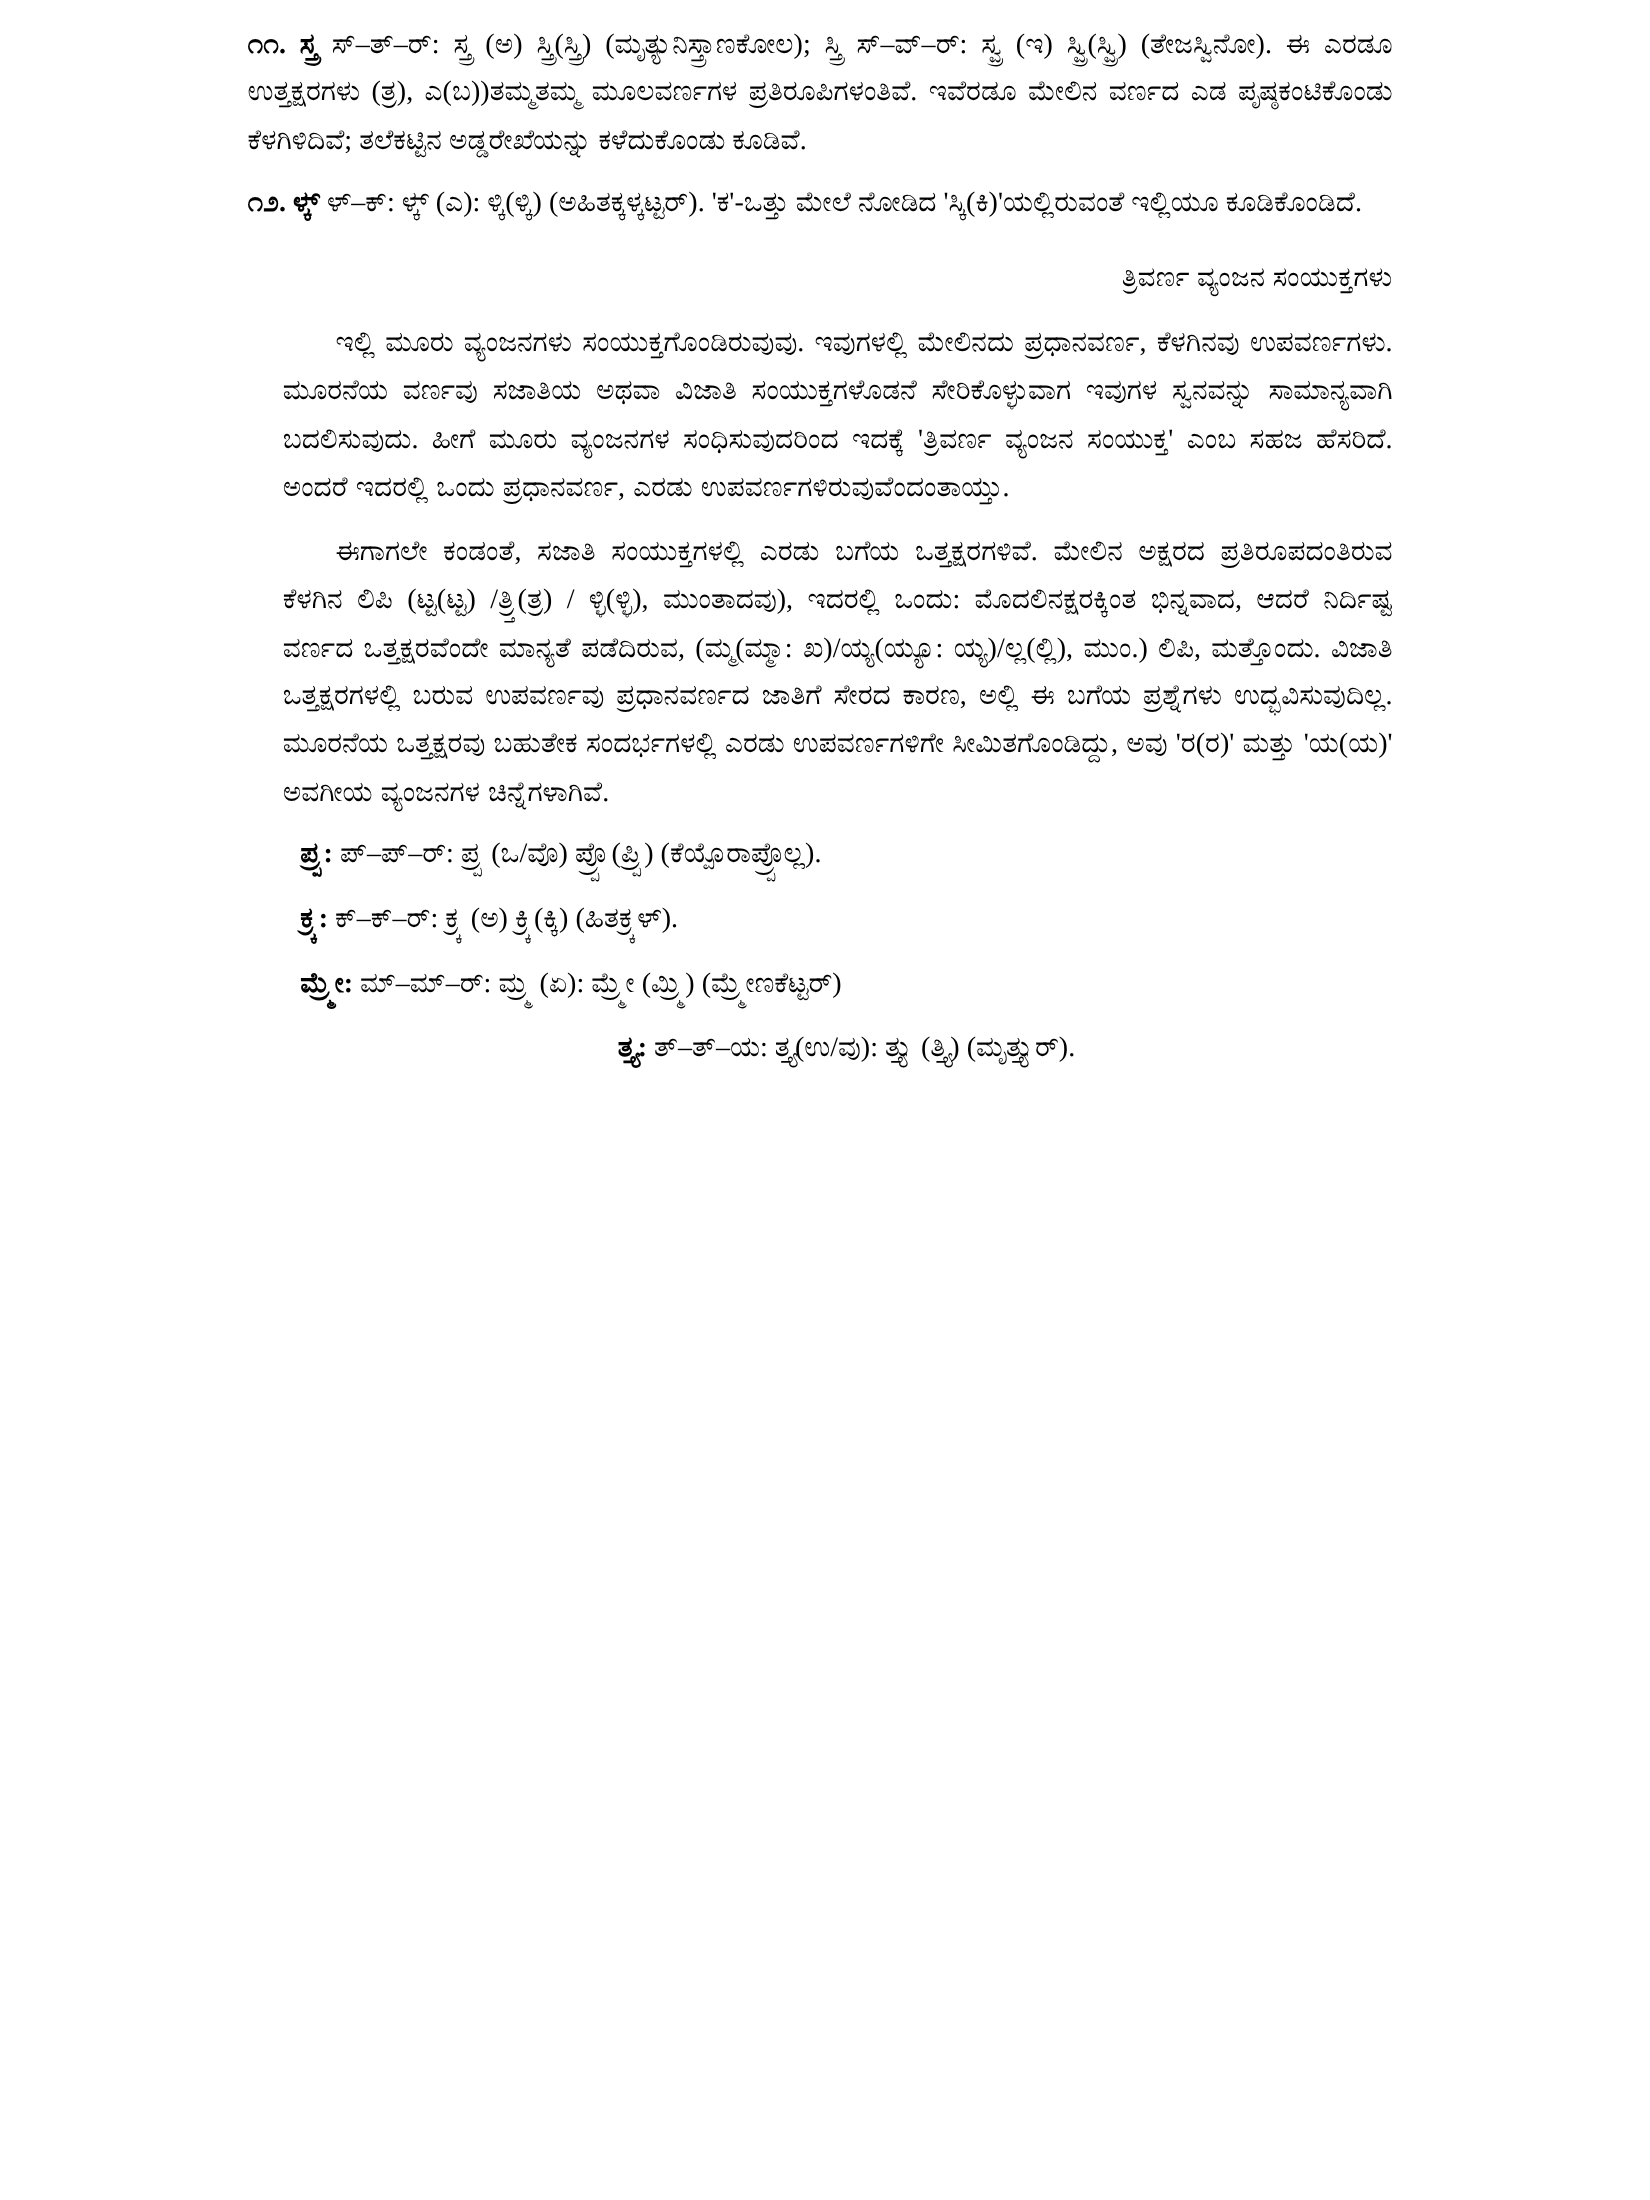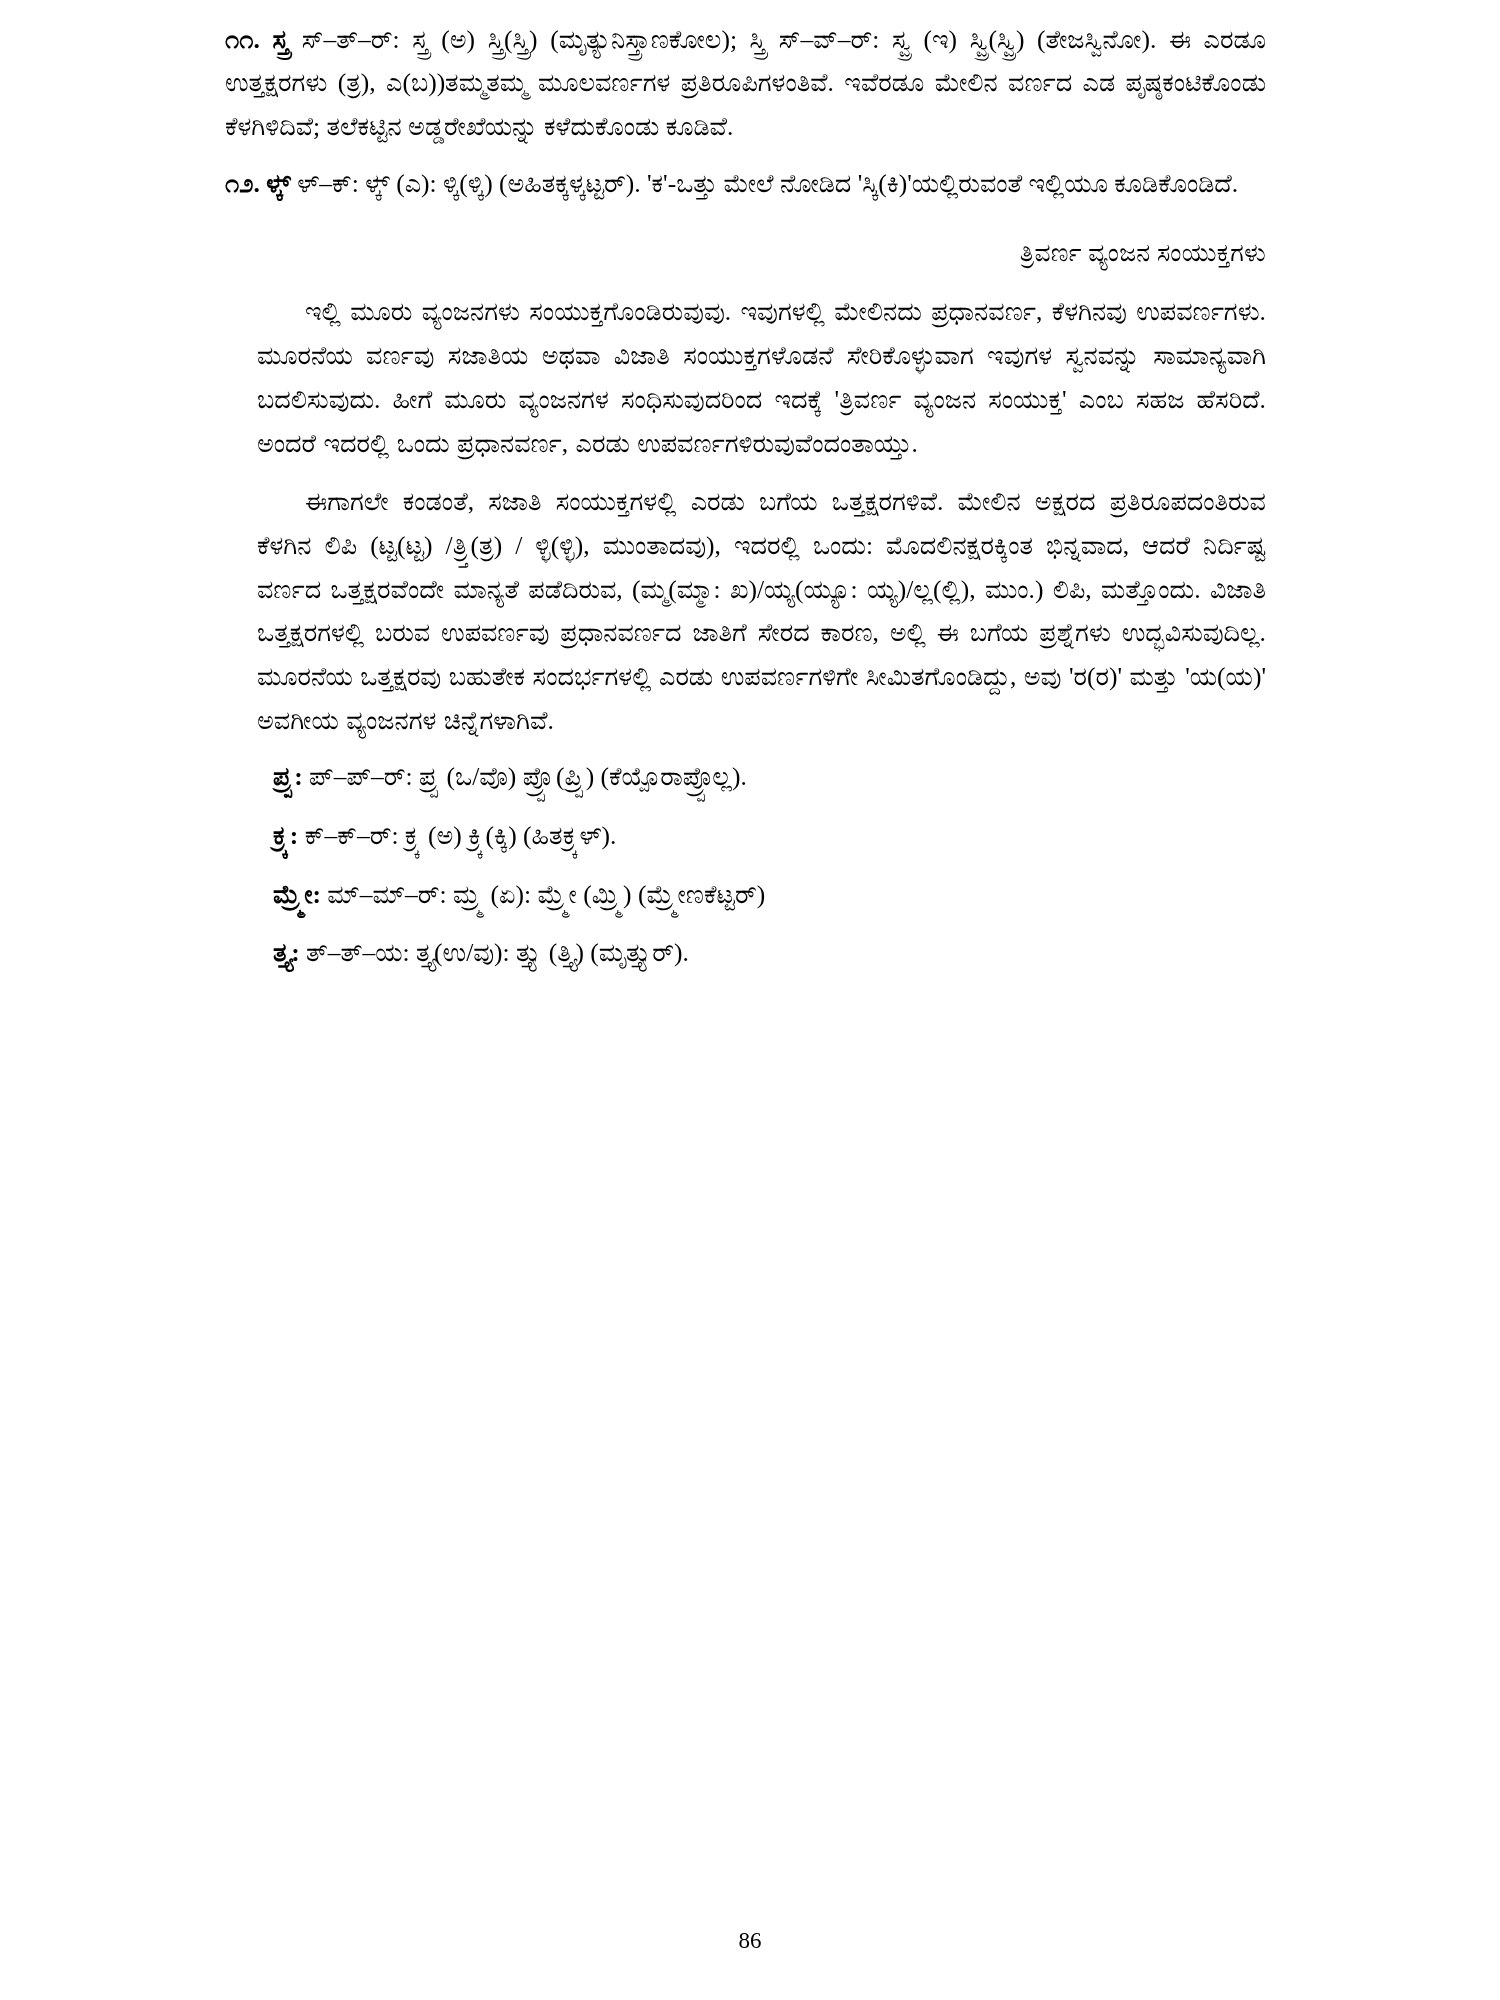--- a/index.html
+++ b/index.html
@@ -72,20 +72,21 @@
     line-height: 1.72;
     text-align: justify;
     margin: 6px 0 14px 0;
     text-indent: 48px;
   }
   .final-line {
     font-size: 25.5px;
     line-height: 1.6;
     padding-left: 48px;
     margin: 0;
+    text-align: center;
   }
   .final-line .head {
     font-weight: bold;
   }
   .page-number {
     position: absolute;
     bottom: 46px;
     left: 0;
     width: 1500px;
     text-align: center;
@@ -133,14 +134,13 @@
       <span>ಮ್–ಮ್–ರ್: ಮ್ರ್ಮ (ಏ): ಮ್ರ್ಮೇ (ಮ್ರ್ಮಿ) (ಮ್ರ್ಮೇಣಕೆಟ್ಟರ್)</span>
     </li>
   </ul>
 
 
   <p class="final-line">
     <span class="head">ತ್ತ್ಯ:</span>
     <span>ತ್–ತ್–ಯ: ತ್ತ್ಯ(ಉ/ವು): ತ್ತ್ಯು (ತ್ತ್ಯಿ) (ಮೃತ್ತ್ಯುರ್).</span>
   </p>
 
-  <div class="page-number">86</div>
 </div>
 
 </body></html>

